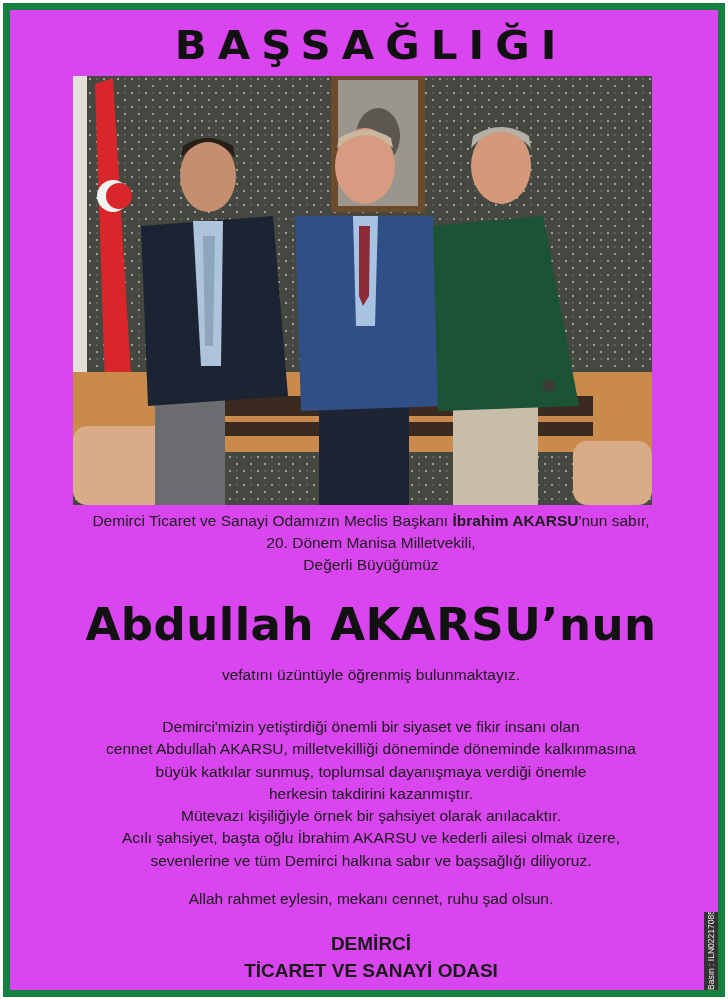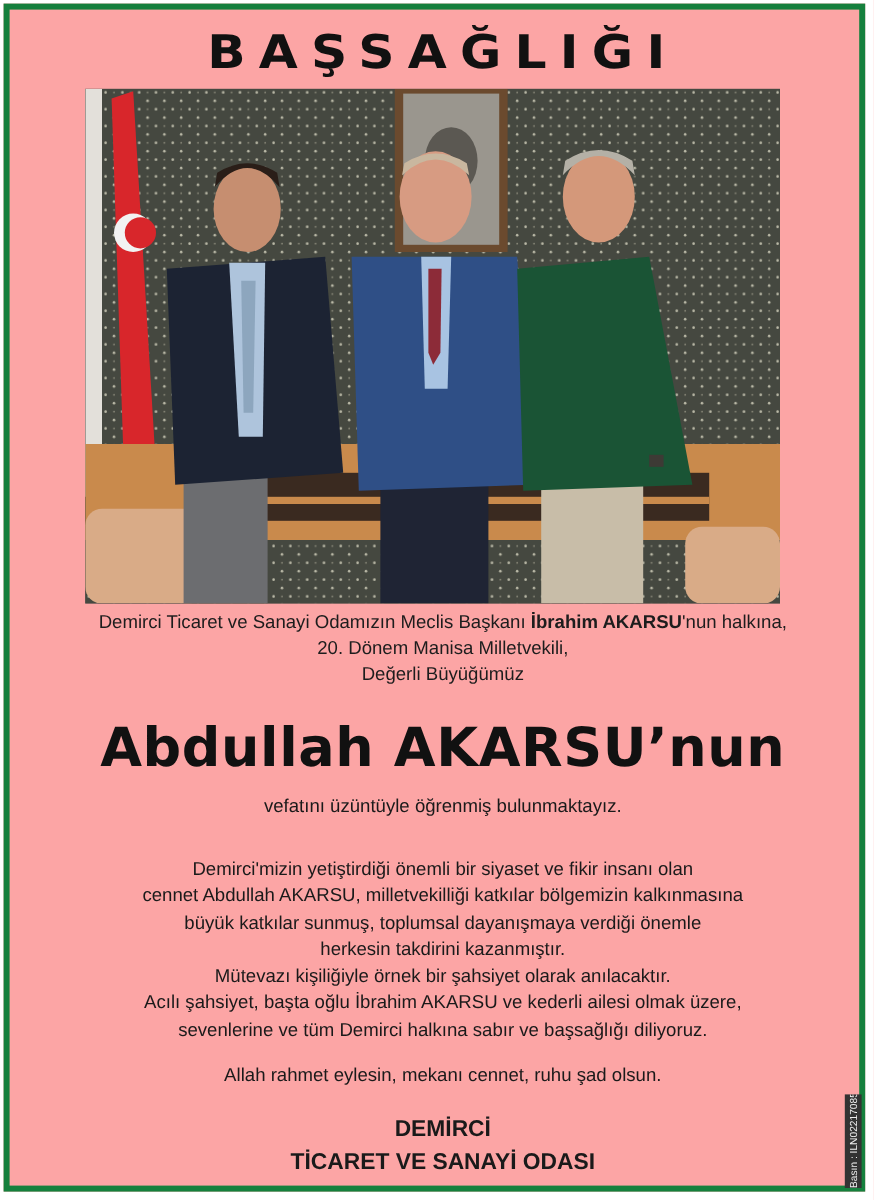--- a/index.html
+++ b/index.html
@@ -1,19 +1,19 @@
 <!DOCTYPE html>
 <html><head>
 <meta charset="utf-8">
 <style>
   html, body { margin: 0; padding: 0; background: #ffffff; }
   body { width: 728px; height: 1000px; position: relative; overflow: hidden;
          font-family: "Liberation Sans", sans-serif; color: #1a1a1a; }
   .frame { position: absolute; left: 3px; top: 3px; width: 708px; height: 980px;
-           border: 5px solid #15803d; background: #fca5a5; }
+           border: 7px solid #15803d; background: #d946ef; }
   .title { position: absolute; left: 0; top: 0; width: 722px; text-align: center;
            font-family: "DejaVu Sans", sans-serif; font-weight: 900; font-size: 42px;
            letter-spacing: 11px; line-height: 72px; color: #111; transform: scaleY(0.92); }
   .photo { position: absolute; left: 63px; top: 66px; width: 579px; height: 429px;
            overflow: hidden; background: #4d4d45; }
   .photo svg { display: block; width: 579px; height: 429px; }
   .intro { position: absolute; left: 0; top: 500px; width: 722px; text-align: center;
            font-size: 15.5px; line-height: 22px; color: #1d1d1d; }
   .intro b { font-weight: 700; }
   .name { position: absolute; left: 0; top: 584px; width: 722px; text-align: center;
@@ -85,32 +85,32 @@
 
       <rect x="380" y="320" width="85" height="109" fill="#c8bda8"></rect>
       <path d="M360 150 L470 140 L506 330 L365 335 Z" fill="#1a5435"></path>
       <ellipse cx="428" cy="90" rx="30" ry="38" fill="#d4987a"></ellipse>
       <path d="M398 72 Q428 40 458 72 L456 60 Q428 42 400 60 Z" fill="#b4b0a6"></path>
       <rect x="470" y="305" width="12" height="10" fill="#3d3a35"></rect>
     </svg>
   </div>
 
   <div class="intro">
-    <div><span>Demirci Ticaret ve Sanayi Odamızın Meclis Başkanı </span><b>İbrahim AKARSU</b><span>'nun halkına,</span></div>
+    <div><span>Demirci Ticaret ve Sanayi Odamızın Meclis Başkanı </span><b>İbrahim AKARSU</b><span>'nun sabır,</span></div>
     <div>20. Dönem Manisa Milletvekili,</div>
     <div>Değerli Büyüğümüz</div>
   </div>
 
   <div class="name">Abdullah AKARSU’nun</div>
 
   <div class="p1">vefatını üzüntüyle öğrenmiş bulunmaktayız.</div>
 
   <div class="body">
     <div>Demirci'mizin yetiştirdiği önemli bir siyaset ve fikir insanı olan</div>
-    <div><span>cennet </span><b>Abdullah AKARSU</b><span>, milletvekilliği katkılar bölgemizin kalkınmasına</span></div>
+    <div><span>cennet </span><b>Abdullah AKARSU</b><span>, milletvekilliği döneminde döneminde kalkınmasına</span></div>
     <div>büyük katkılar sunmuş, toplumsal dayanışmaya verdiği önemle</div>
     <div>herkesin takdirini kazanmıştır.</div>
     <div>Mütevazı kişiliğiyle örnek bir şahsiyet olarak anılacaktır.</div>
     <div><span>Acılı şahsiyet, başta oğlu </span><b>İbrahim AKARSU</b><span> ve kederli ailesi olmak üzere,</span></div>
     <div>sevenlerine ve tüm Demirci halkına sabır ve başsağlığı diliyoruz.</div>
   </div>
 
   <div class="prayer">Allah rahmet eylesin, mekanı cennet, ruhu şad olsun.</div>
 
   <div class="sig">

